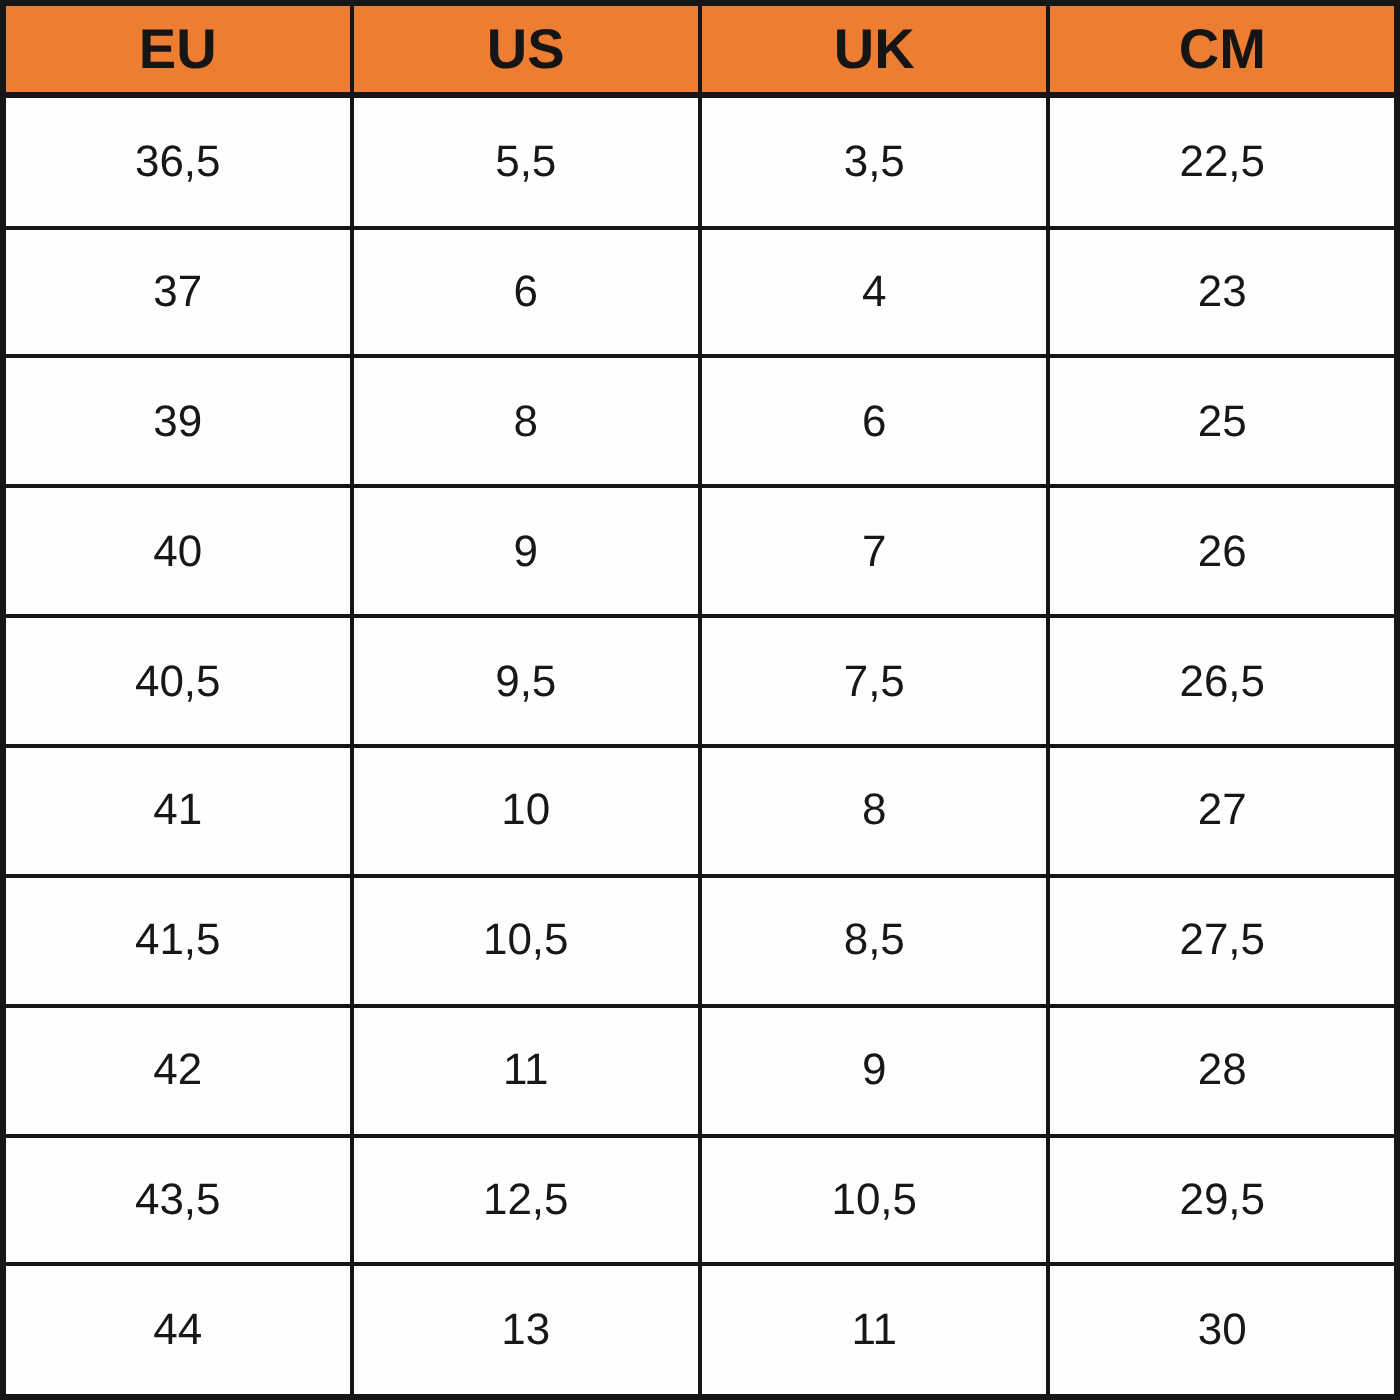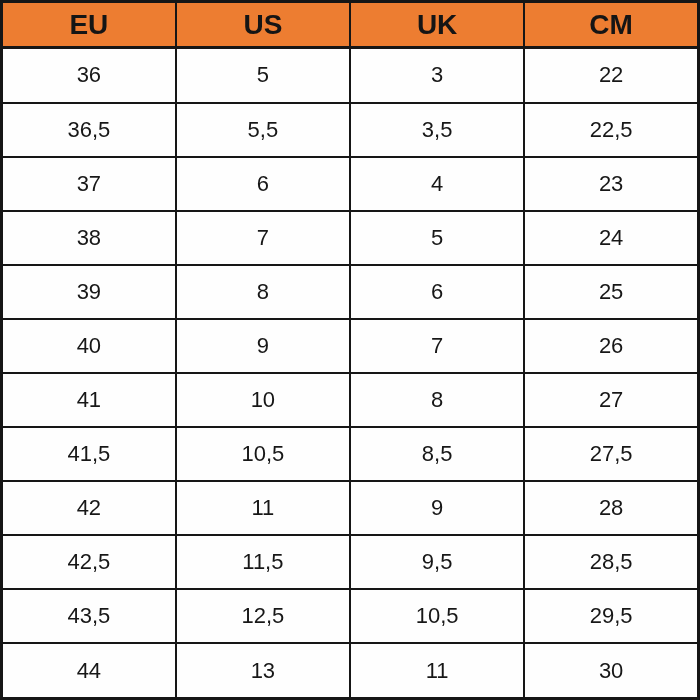--- a/index.html
+++ b/index.html
@@ -57,80 +57,68 @@
   <thead>
     <tr>
         <th>EU</th>
         <th>US</th>
         <th>UK</th>
         <th>CM</th>
       </tr>
   </thead>
   <tbody>
       <tr>
-        <td>36</td>
-        <td>5</td>
-        <td>3</td>
-        <td>22</td>
-      </tr>
-      <tr>
         <td>36,5</td>
         <td>5,5</td>
         <td>3,5</td>
         <td>22,5</td>
       </tr>
       <tr>
         <td>37</td>
         <td>6</td>
         <td>4</td>
         <td>23</td>
       </tr>
       <tr>
-        <td>38</td>
-        <td>7</td>
-        <td>5</td>
-        <td>24</td>
-      </tr>
-      <tr>
         <td>39</td>
         <td>8</td>
         <td>6</td>
         <td>25</td>
       </tr>
       <tr>
         <td>40</td>
         <td>9</td>
         <td>7</td>
         <td>26</td>
+      </tr>
+      <tr>
+        <td>40,5</td>
+        <td>9,5</td>
+        <td>7,5</td>
+        <td>26,5</td>
       </tr>
       <tr>
         <td>41</td>
         <td>10</td>
         <td>8</td>
         <td>27</td>
       </tr>
       <tr>
         <td>41,5</td>
         <td>10,5</td>
         <td>8,5</td>
         <td>27,5</td>
       </tr>
       <tr>
         <td>42</td>
         <td>11</td>
         <td>9</td>
         <td>28</td>
       </tr>
       <tr>
-        <td>42,5</td>
-        <td>11,5</td>
-        <td>9,5</td>
-        <td>28,5</td>
-      </tr>
-      <tr>
         <td>43,5</td>
         <td>12,5</td>
         <td>10,5</td>
         <td>29,5</td>
       </tr>
       <tr>
         <td>44</td>
         <td>13</td>
         <td>11</td>
         <td>30</td>

